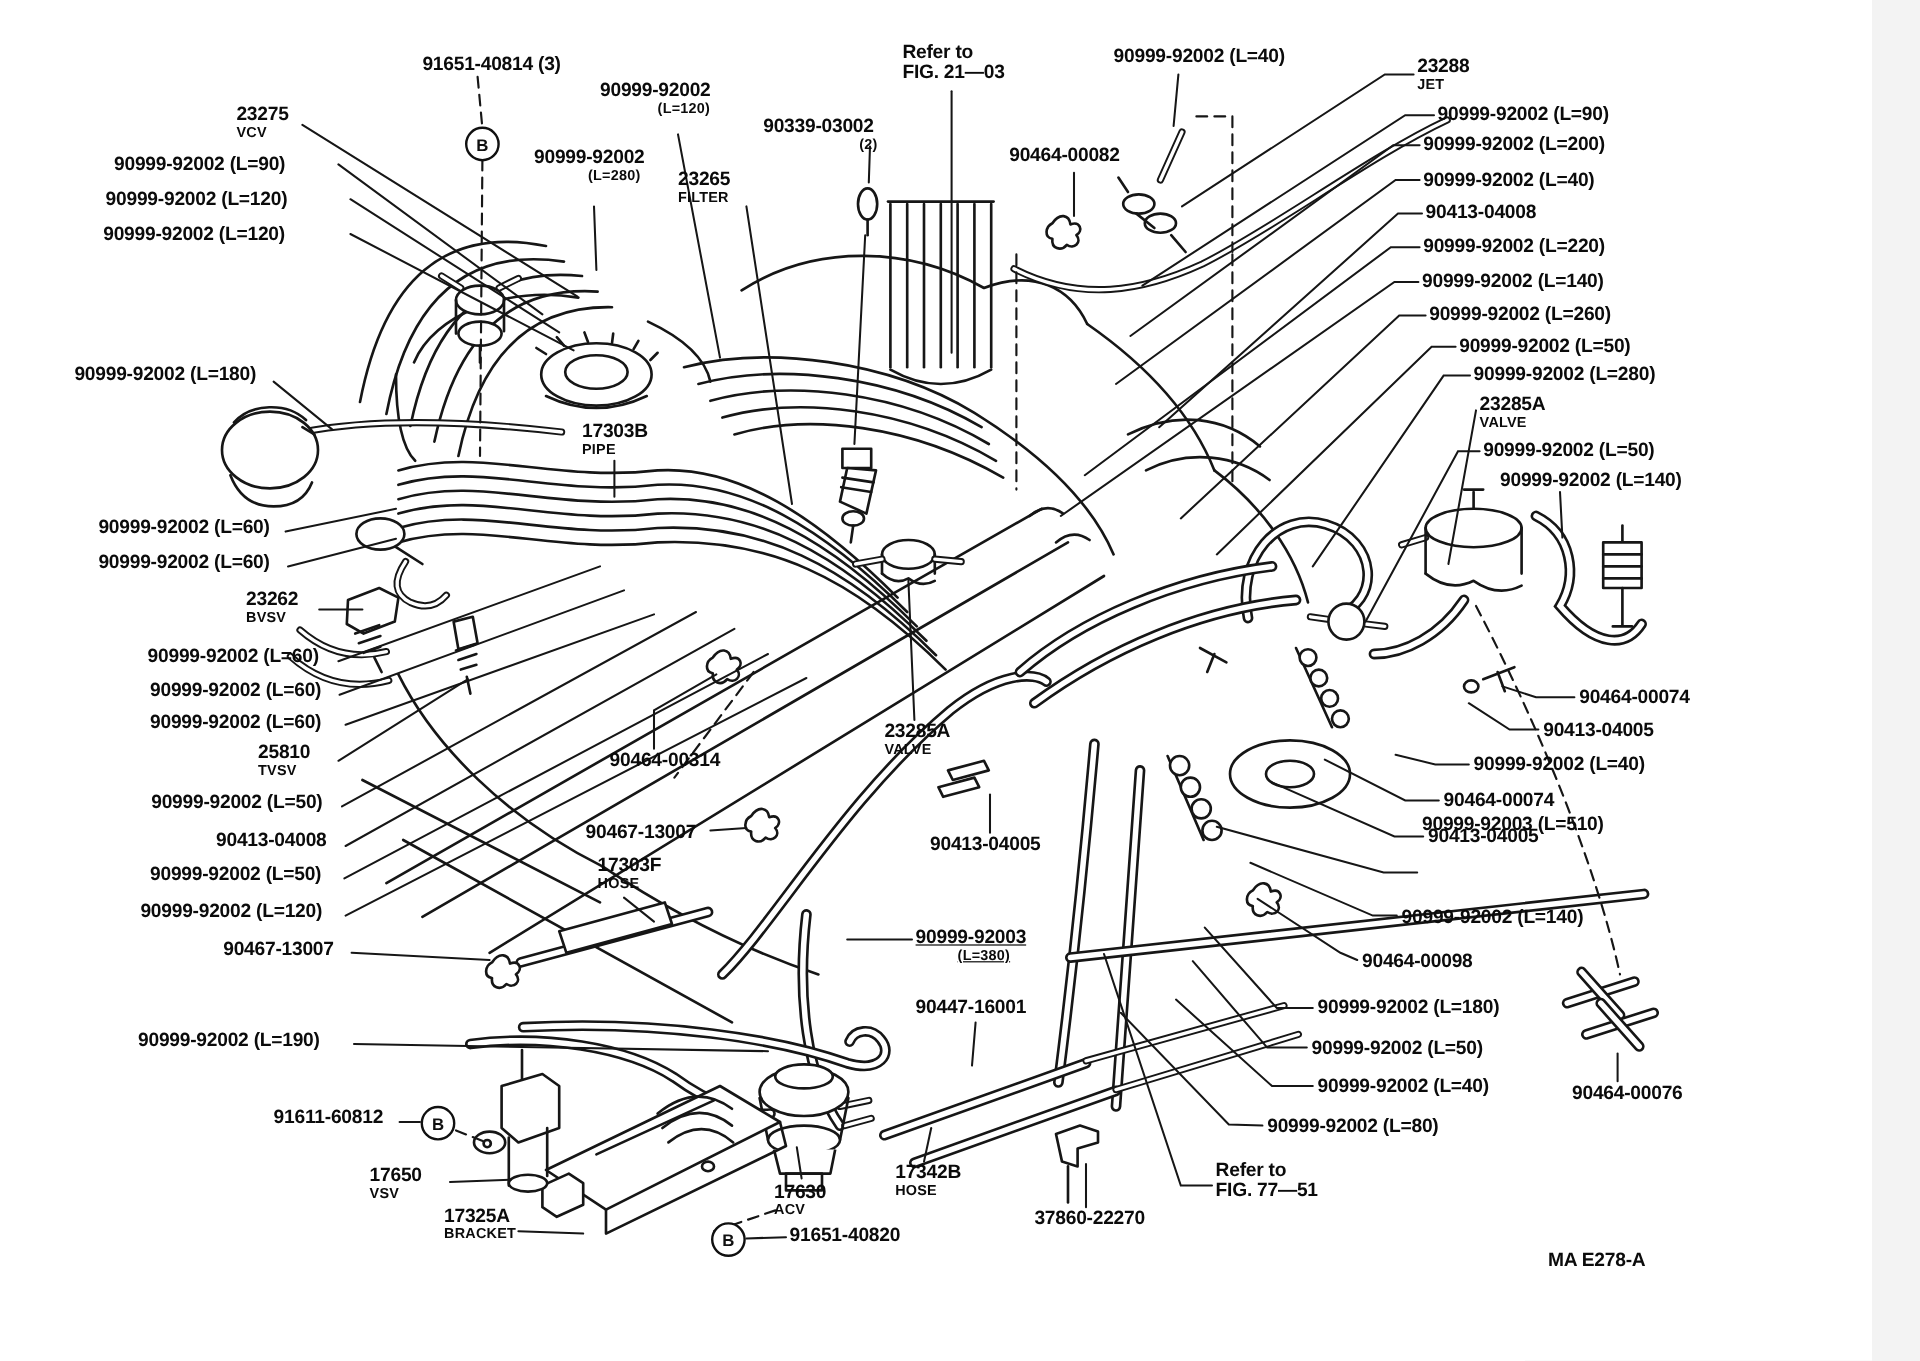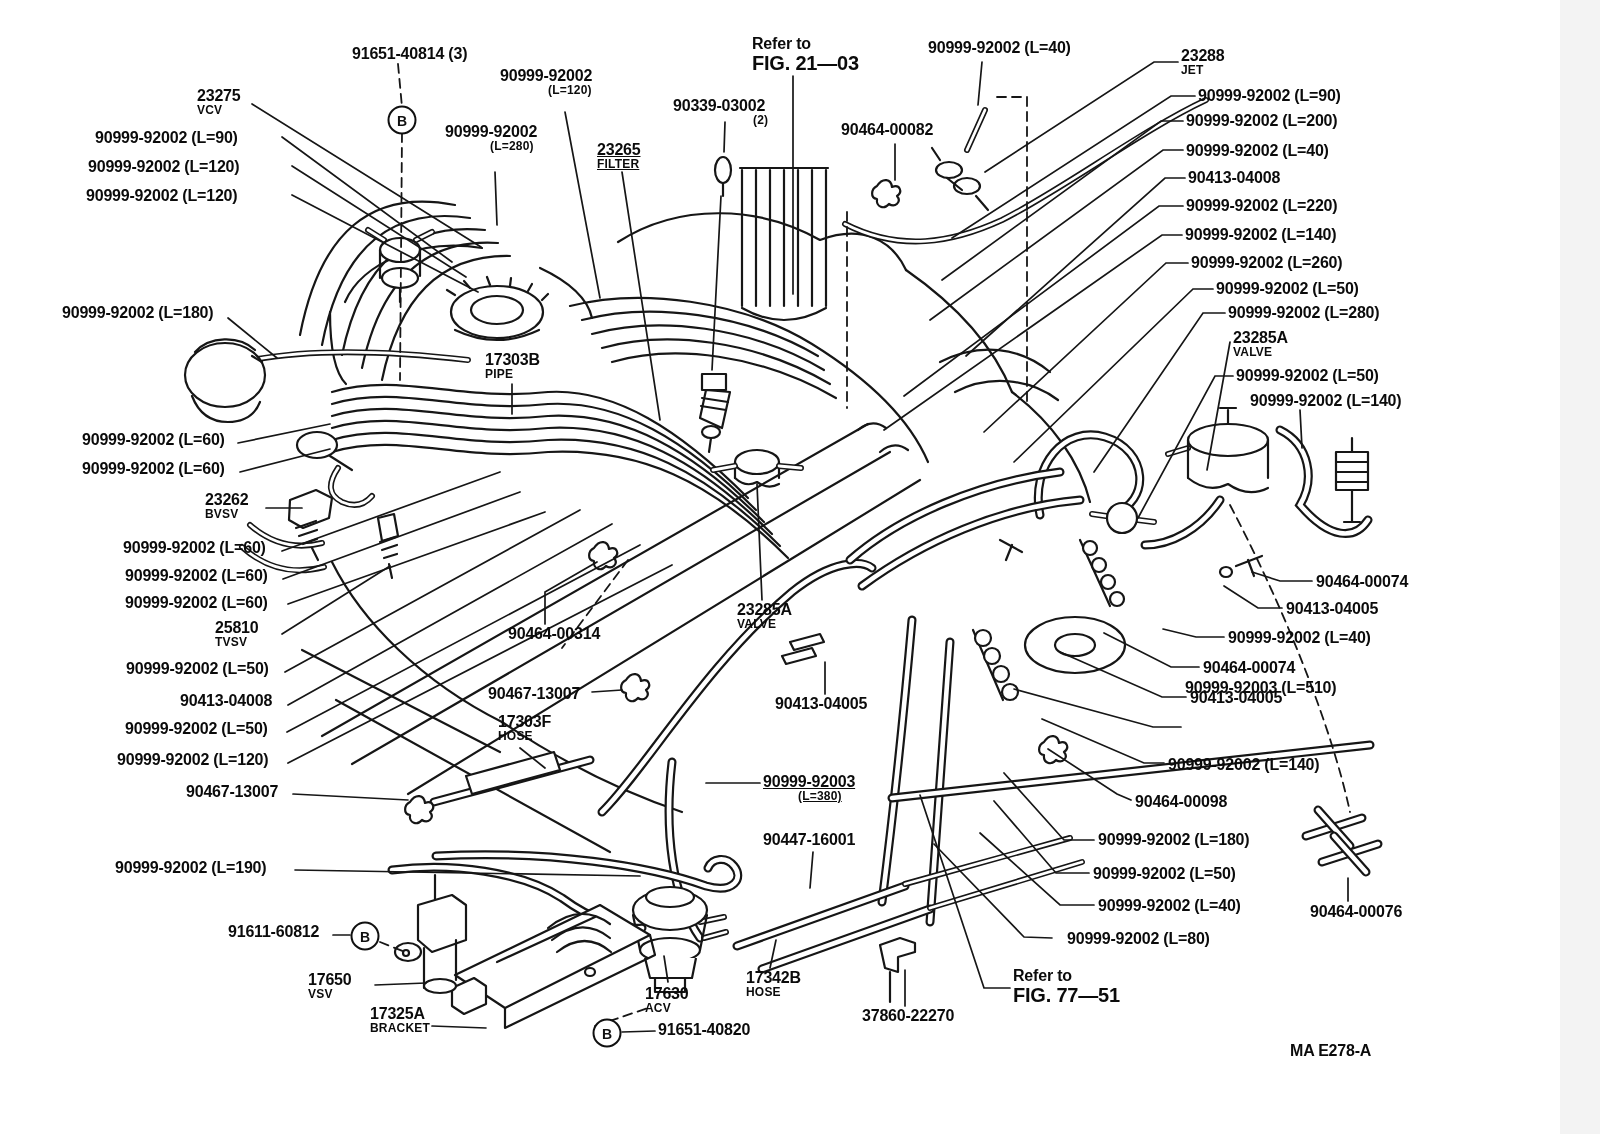--- a/index.html
+++ b/index.html
@@ -2,21 +2,21 @@
 <html><head>
 <meta charset="utf-8">
 <style>
   html,body{margin:0;padding:0;background:#f3f3f3}
   #stage{position:relative;width:1560px;height:1134px;background:#ffffff;overflow:hidden;
          font-family:"Liberation Sans",sans-serif}
   #stage svg{position:absolute;left:0;top:0}
   .lbl{position:absolute;color:#0b0b0b;font-weight:700;font-size:16px;line-height:1.06;
        letter-spacing:-0.2px;white-space:nowrap}
   .lbl .s{font-size:12px;letter-spacing:.2px;margin-top:-1px}
-  .lbl .tb{font-size:20px}
+  .lbl .tb{font-size:16px}
   .marker{position:absolute;width:25px;height:25px;border:2.4px solid #101010;border-radius:50%;
           background:#fff;display:flex;align-items:center;justify-content:center;
           font-weight:700;font-size:14px;color:#101010;transform:translate(-50%,-50%)}
   
   .k{fill:none;stroke:#161616;stroke-width:2.2;stroke-linecap:round;stroke-linejoin:round}
   .kf{fill:#ffffff;stroke:#161616;stroke-width:2.2;stroke-linejoin:round}
   .thin{fill:none;stroke:#161616;stroke-width:1.7;stroke-linecap:round}
   .dash{fill:none;stroke:#161616;stroke-width:1.8;stroke-dasharray:9 6;stroke-linecap:round}
   .pipe{fill:none;stroke:#161616;stroke-width:9;stroke-linecap:round}
   .pipe-s{fill:none;stroke:#161616;stroke-width:6;stroke-linecap:round}
@@ -401,25 +401,25 @@
       <div class="t">90999-92002 (L=120)</div>
     </div>
     <div class="lbl" style="left: 445px; top: 124px;">
       <div class="t">90999-92002</div>
       <div class="s" style="margin-left: 45px;">(L=280)</div>
     </div>
     <div class="lbl" style="left: 500px; top: 68px;">
       <div class="t">90999-92002</div>
       <div class="s" style="margin-left: 48px;">(L=120)</div>
     </div>
-    <div class="lbl" style="left: 597px; top: 142px; text-decoration: underline;">
+    <div class="lbl" style="left: 565px; top: 142px;">
       <div class="t">23265</div>
       <div class="s">FILTER</div>
     </div>
-    <div class="lbl" style="left: 673px; top: 98px;">
+    <div class="lbl" style="left: 636px; top: 98px;">
       <div class="t">90339-03002</div>
       <div class="s" style="margin-left: 80px;">(2)</div>
     </div>
     <div class="lbl" style="left: 752px; top: 36px;">
       <div class="t">Refer to</div>
       <div class="tb">FIG. 21—03</div>
     </div>
     <div class="lbl" style="left: 928px; top: 40px;">
       <div class="t">90999-92002 (L=40)</div>
     </div>
@@ -594,21 +594,21 @@
     </div>
     <div class="lbl" style="left: 1098px; top: 832px;">
       <div class="t">90999-92002 (L=180)</div>
     </div>
     <div class="lbl" style="left: 1093px; top: 866px;">
       <div class="t">90999-92002 (L=50)</div>
     </div>
     <div class="lbl" style="left: 1098px; top: 898px;">
       <div class="t">90999-92002 (L=40)</div>
     </div>
-    <div class="lbl" style="left: 1056px; top: 931px; margin-left: 11px;">
+    <div class="lbl" style="left: 1056px; top: 931px;">
       <div class="t">90999-92002 (L=80)</div>
     </div>
     <div class="lbl" style="left: 1310px; top: 904px;">
       <div class="t">90464-00076</div>
     </div>
     <div class="lbl" style="left: 1290px; top: 1043px;">
       <div class="t">MA E278-A</div>
     </div>
     <div class="marker" style="left: 402px; top: 120px;">B</div>
     <div class="marker" style="left: 365px; top: 936px;">B</div>

